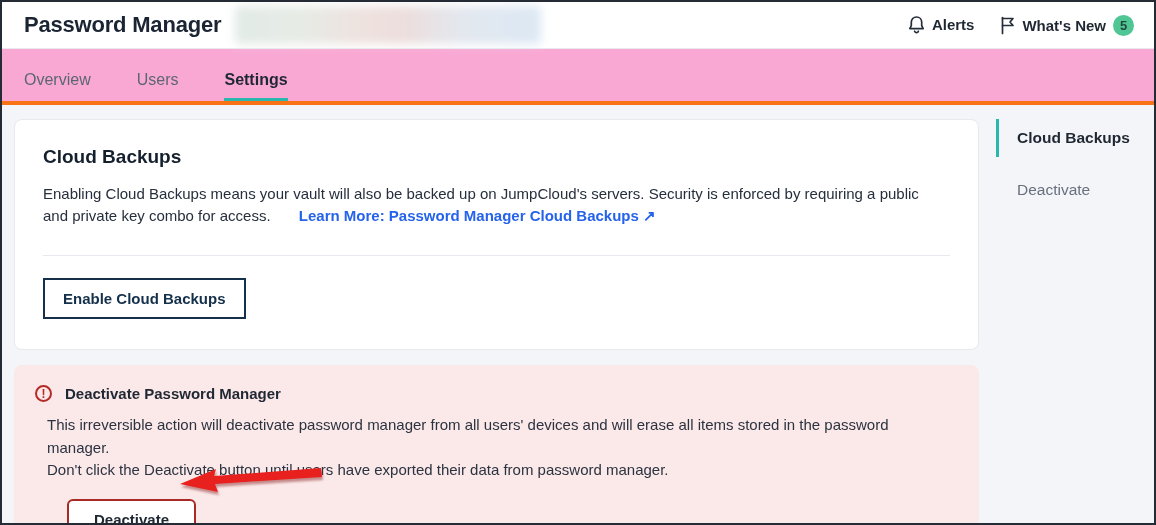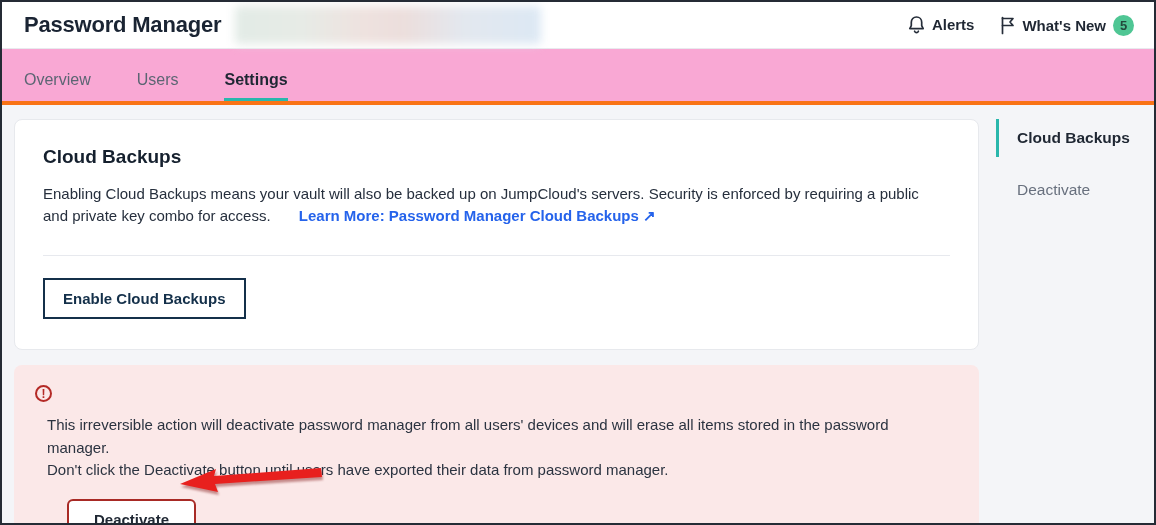--- a/index.html
+++ b/index.html
@@ -276,20 +276,21 @@
         <div class="card-desc">
           <span>Enabling Cloud Backups means your vault will also be backed up on JumpCloud's servers. Security is enforced by requiring a public and private key combo for access. </span><a class="learn-link"><span>Learn More: Password Manager Cloud Backups</span>&nbsp;<span>↗</span></a>
         </div>
         <hr class="divider">
         <button class="btn-outline-navy">Enable Cloud Backups</button>
       </div>
 
       <div class="warn-card">
         <div class="warn-head">
           <span class="warn-icon">!</span>
+          <span class="warn-title">Deactivate Password Manager</span>
         </div>
         <div class="warn-desc">
           <div>This irreversible action will deactivate password manager from all users' devices and will erase all items stored in the password manager.</div>
           <div>Don't click the Deactivate button until users have exported their data from password manager.</div>
         </div>
         <button class="btn-outline-red">Deactivate</button>
         <svg class="annot-arrow" width="148" height="32" viewBox="0 0 148 32">
           <polygon fill="#e8201e" points="3,20 39,5 37,12 144,4 145,13 38,20 41,28"></polygon>
         </svg>
       </div>

